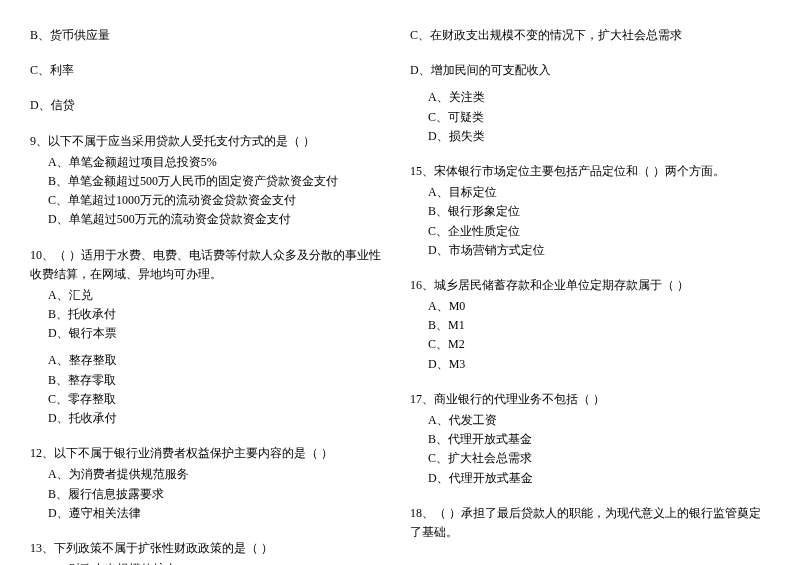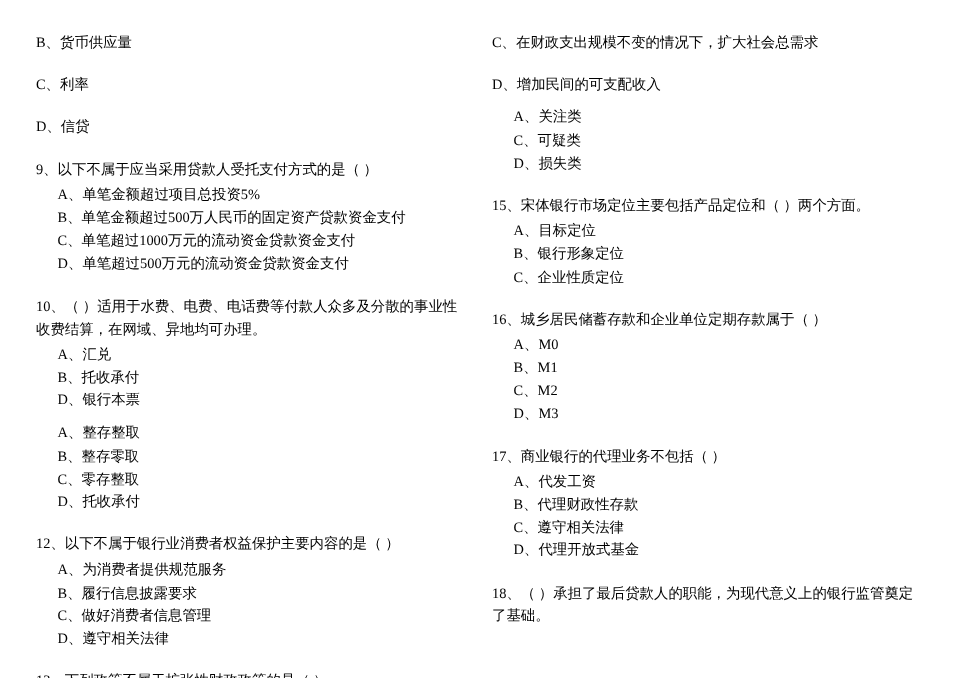--- a/index.html
+++ b/index.html
@@ -77,21 +77,20 @@
       <div class="question">
         <span class="option">A、整存整取</span>
         <span class="option">B、整存零取</span>
         <span class="option">C、零存整取</span>
         <span class="option">D、托收承付</span>
       </div>
       <div class="question">
         <span class="question-text">12、以下不属于银行业消费者权益保护主要内容的是（    ）</span>
         <span class="option">A、为消费者提供规范服务</span>
         <span class="option">B、履行信息披露要求</span>
-        <span class="option">C、做好消费者信息管理</span>
         <span class="option">D、遵守相关法律</span>
       </div>
       <div class="question">
         <span class="question-text">13、下列政策不属于扩张性财政政策的是（    ）</span>
         <span class="option">A、财政支出规模的扩大</span>
       </div>
     </div>
   <div class="column">
 
       <div class="question">
@@ -103,32 +102,33 @@
       <div class="question">
         <span class="option">A、关注类</span>
         <span class="option">C、可疑类</span>
         <span class="option">D、损失类</span>
       </div>
       <div class="question">
         <span class="question-text">15、宋体银行市场定位主要包括产品定位和（    ）两个方面。</span>
         <span class="option">A、目标定位</span>
         <span class="option">B、银行形象定位</span>
         <span class="option">C、企业性质定位</span>
+        <span class="option">D、市场营销方式定位</span>
       </div>
       <div class="question">
         <span class="question-text">16、城乡居民储蓄存款和企业单位定期存款属于（    ）</span>
         <span class="option">A、M0</span>
         <span class="option">B、M1</span>
         <span class="option">C、M2</span>
         <span class="option">D、M3</span>
       </div>
       <div class="question">
         <span class="question-text">17、商业银行的代理业务不包括（    ）</span>
         <span class="option">A、代发工资</span>
-        <span class="option">B、代理财政性存款</span>
-        <span class="option">C、遵守相关法律</span>
+        <span class="option">B、代理开放式基金</span>
+        <span class="option">C、扩大社会总需求</span>
         <span class="option">D、代理开放式基金</span>
       </div>
       <div class="question">
         <span class="question-text">18、（    ）承担了最后贷款人的职能，为现代意义上的银行监管奠定了基础。</span>
       </div>
     </div>
 </div>
 
 </body></html>

